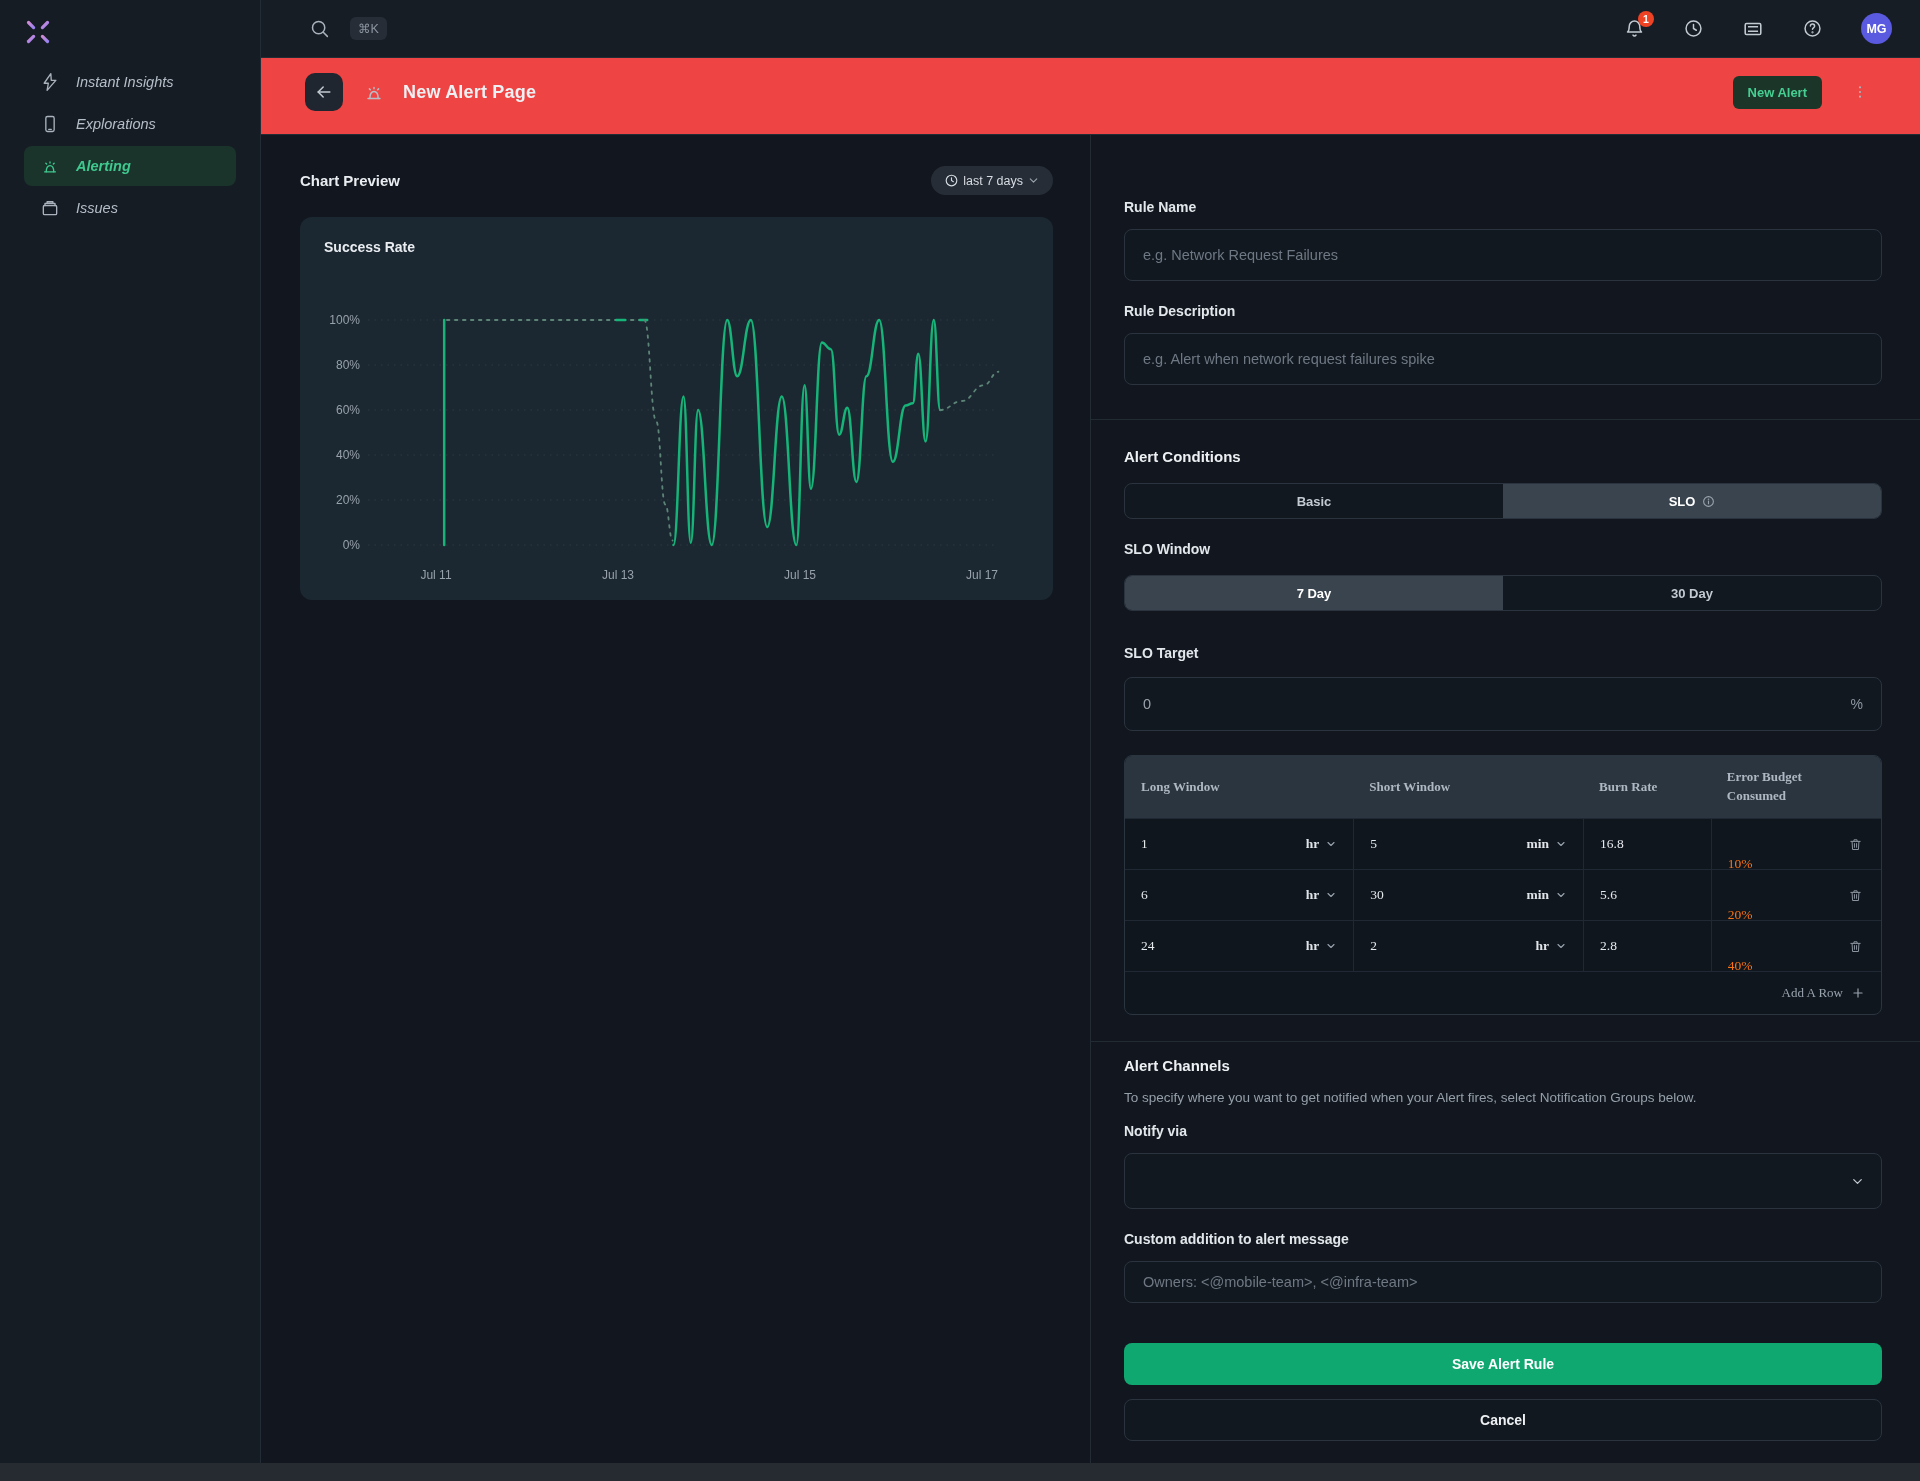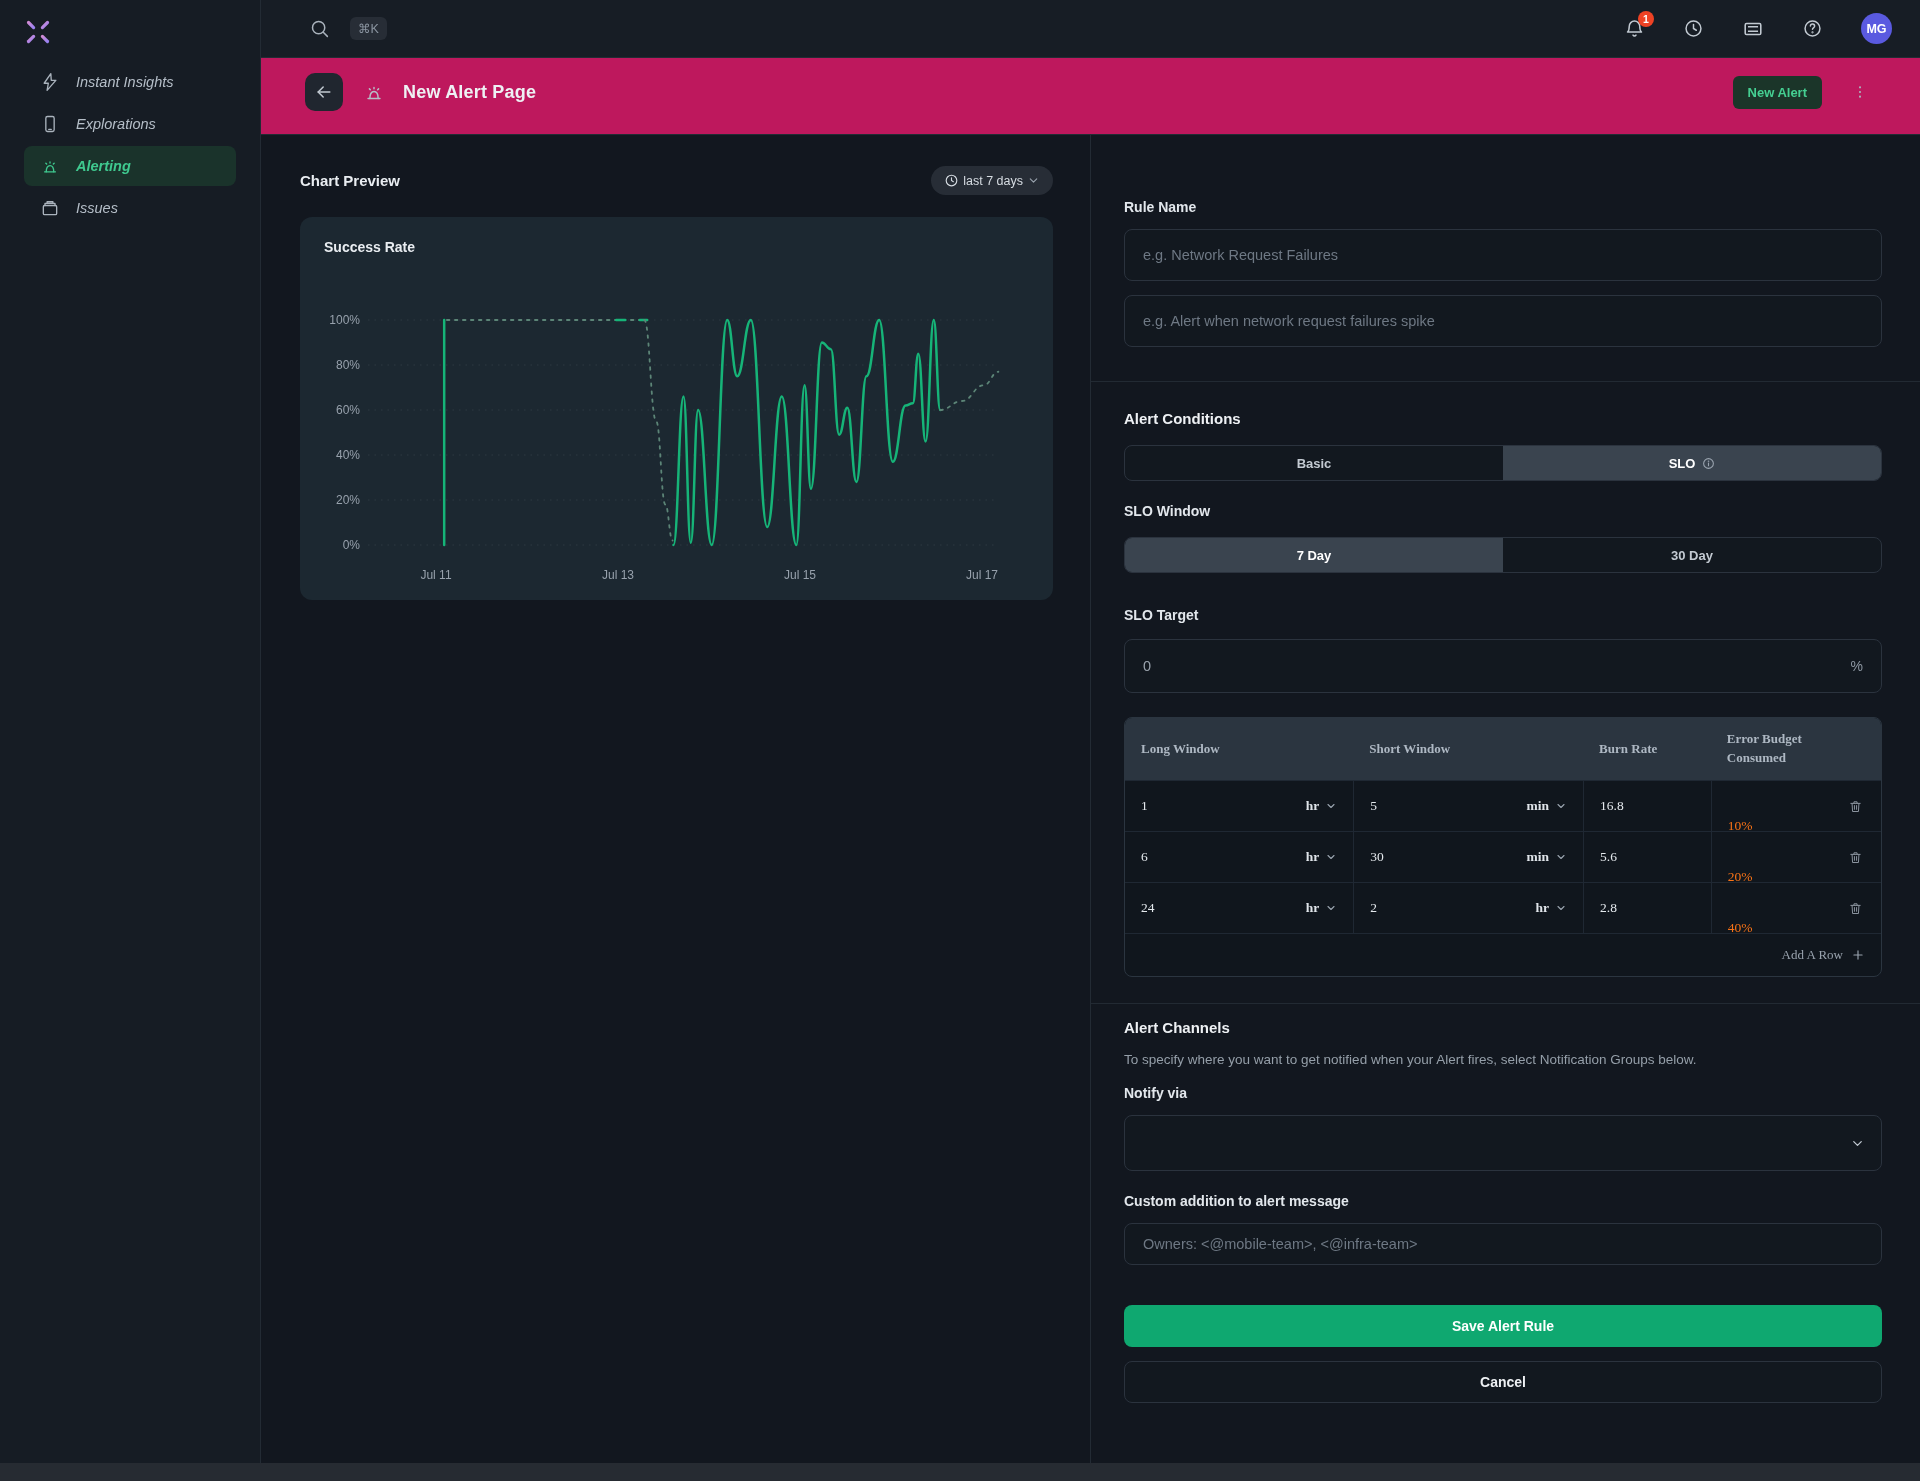--- a/index.html
+++ b/index.html
@@ -23,21 +23,21 @@
   .topbar { height:58px; background:#171d25; border-bottom:1px solid #232b34; display:flex; align-items:center;
             padding:0 28px 0 48px; flex:none; }
   .kbd { margin-left:20px; background:#272d36; color:#8b95a1; font-size:12.5px; border-radius:6px; padding:4px 8px; }
   .top-right { margin-left:auto; display:flex; align-items:center; gap:38px; }
   .top-icon { position:relative; cursor:pointer; }
   .badge { position:absolute; top:-7px; right:-9px; background:#ee4224; color:#fff; font-size:10.5px; font-weight:700;
            width:16px; height:16px; border-radius:50%; display:flex; align-items:center; justify-content:center; }
   .avatar { width:31px; height:31px; border-radius:50%; background:#5a5ae0; color:#fff; font-size:12.5px; font-weight:700;
             display:flex; align-items:center; justify-content:center; cursor:pointer; }
 
-  .pageheader { height:77px; background:#be185d; border-bottom:1px solid #232b34; display:flex; align-items:center;
+  .pageheader { height:77px; background:#ef4444; border-bottom:1px solid #232b34; display:flex; align-items:center;
                 padding:0 48px 8px 44px; flex:none; }
   .back-btn { width:38px; height:38px; border-radius:10px; background:#20262f; border:none; display:flex;
               align-items:center; justify-content:center; cursor:pointer; }
   .header-alarm { margin-left:20px; }
   .page-title { margin-left:18px; color:#eef1f4; font-size:18px; font-weight:700; letter-spacing:.2px; }
   .header-right { margin-left:auto; display:flex; align-items:center; gap:26px; }
   .new-alert-btn { background:#1b3529; color:#45cf92; border:none; border-radius:6px; padding:9px 15px;
                    font-size:13px; font-weight:600; font-family:inherit; cursor:pointer; }
   .dots-btn { background:none; border:none; cursor:pointer; padding:4px; }
 
@@ -277,20 +277,21 @@
               <path d="M616.14 147C626.0672727272728 147 628.0527272727272 138 637.98 138C647.9072727272727 138 649.8927272727273 122.25 659.8199999999999 122.25C666.4381818181818 122.25 667.7618181818182 108.75 674.38 108.75" fill="none" stroke="#5c8577" stroke-width="1.8" stroke-linecap="round" stroke-linejoin="round" stroke-dasharray="2.5 5.5"></path>
             </svg>
         </div>
       </section>
 
       <section class="form-panel">
 
         <div class="f-label mt30">Rule Name</div>
         <input class="f-input mt14" placeholder="e.g. Network Request Failures" style="">
 
+        <div class="f-label mt22">Rule Description</div>
         <input class="f-input mt14" placeholder="e.g. Alert when network request failures spike" style="">
 
         <div class="divider"></div>
 
         <div class="h-section mt28">Alert Conditions</div>
         <div class="toggle">
           <div>Basic</div>
           <div class="sel">
             <span>SLO</span>
             <svg width="13" height="13" viewBox="0 0 24 24" fill="none" stroke="#9aa4af" stroke-width="2" stroke-linecap="round">

